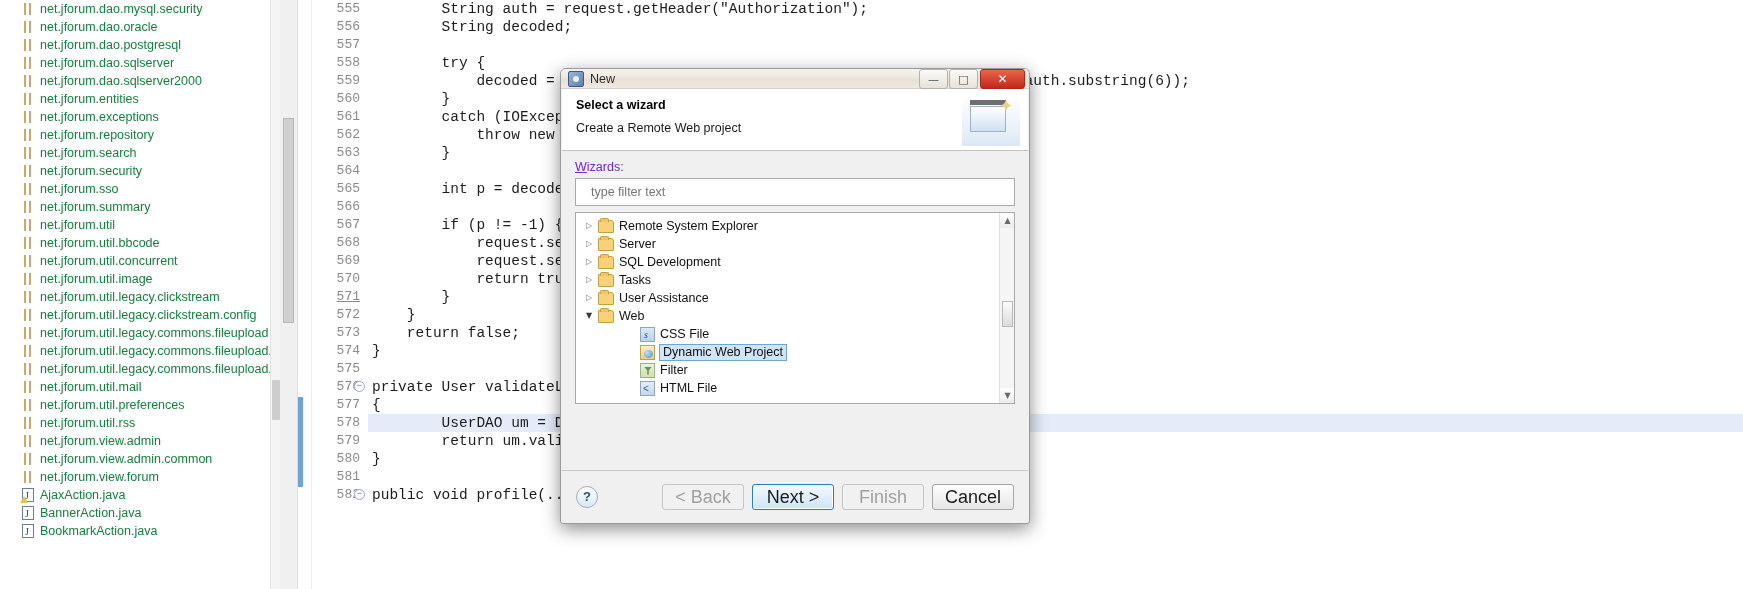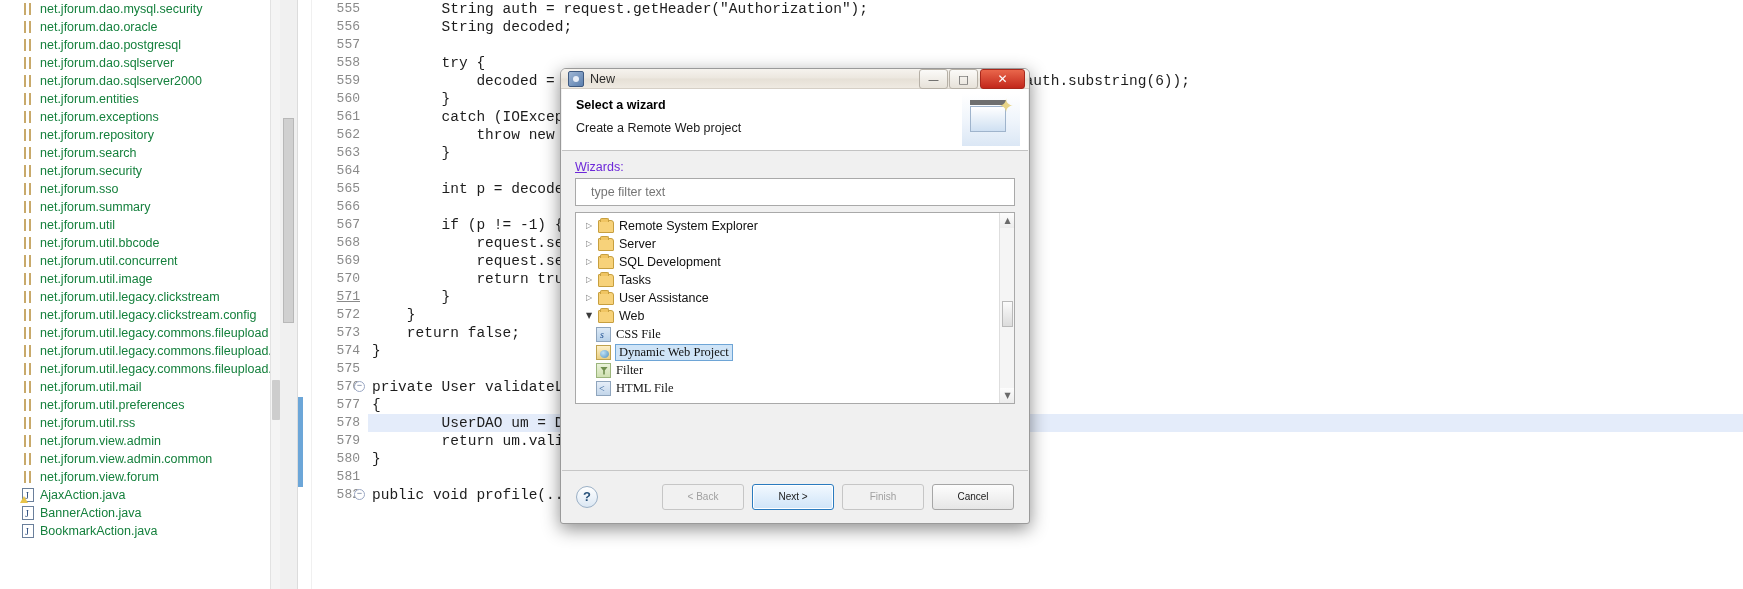--- a/index.html
+++ b/index.html
@@ -191,21 +191,21 @@
   #tree-list{ padding:4px 0 0 0; }
   .wrow{
     height:18px; line-height:18px; display:flex; align-items:center;
     padding-left:10px; font-size:12.5px; color:#111; white-space:nowrap;
   }
   .wrow .arrow{
     width:12px; flex:0 0 12px; font-size:8px; color:#7b7b7b;
     font-family:"DejaVu Sans", sans-serif;
   }
   .wrow .arrow.open{ color:#3b3b3b; }
-  .wrow.child{ padding-left:20px;font-family:Liberation Serif, serif; }
+  .wrow.child{ padding-left:64px; }
   .folder{
     width:16px; height:13px; flex:0 0 16px; margin-right:5px;
     background:#f7d27a; border:1px solid #c79f3f; border-radius:1px 3px 1px 1px;
     position:relative;
   }
   .folder::before{
     content:""; position:absolute; left:1px; top:-3px; width:7px;height:3px;
     background:#f0c563; border:1px solid #c79f3f; border-bottom:none;
     border-radius:2px 2px 0 0;
   }
@@ -264,21 +264,21 @@
     border:1px solid #9bb0c6;
     background:linear-gradient(to bottom,#ffffff,#dbe7f3);
     color:#28527a; font-size:13px; font-weight:bold;
     text-align:center; line-height:20px;
   }
   #btn-group{ margin-left:auto; display:flex; gap:8px; }
   .dbtn{
     min-width:82px; height:26px; padding:0 10px;
     border:1px solid #a6a6a6; border-radius:3px;
     background:linear-gradient(to bottom,#fdfdfd,#e6e6e6);
-    font-size:10px; color:#1b1b1b; text-align:center; line-height:24px;
+    font-size:18px; color:#1b1b1b; text-align:center; line-height:24px;
   }
   .dbtn.disabled{ color:#a0a0a0; background:#f1f1f1; border-color:#c6c6c6; }
   .dbtn.default{
     border:1px solid #2a7bbf;
     background:linear-gradient(to bottom,#f3f9ff,#cfe4f8);
     box-shadow:inset 0 0 0 1px #ffffff;
   }
 </style>
 </head>
 <body>

